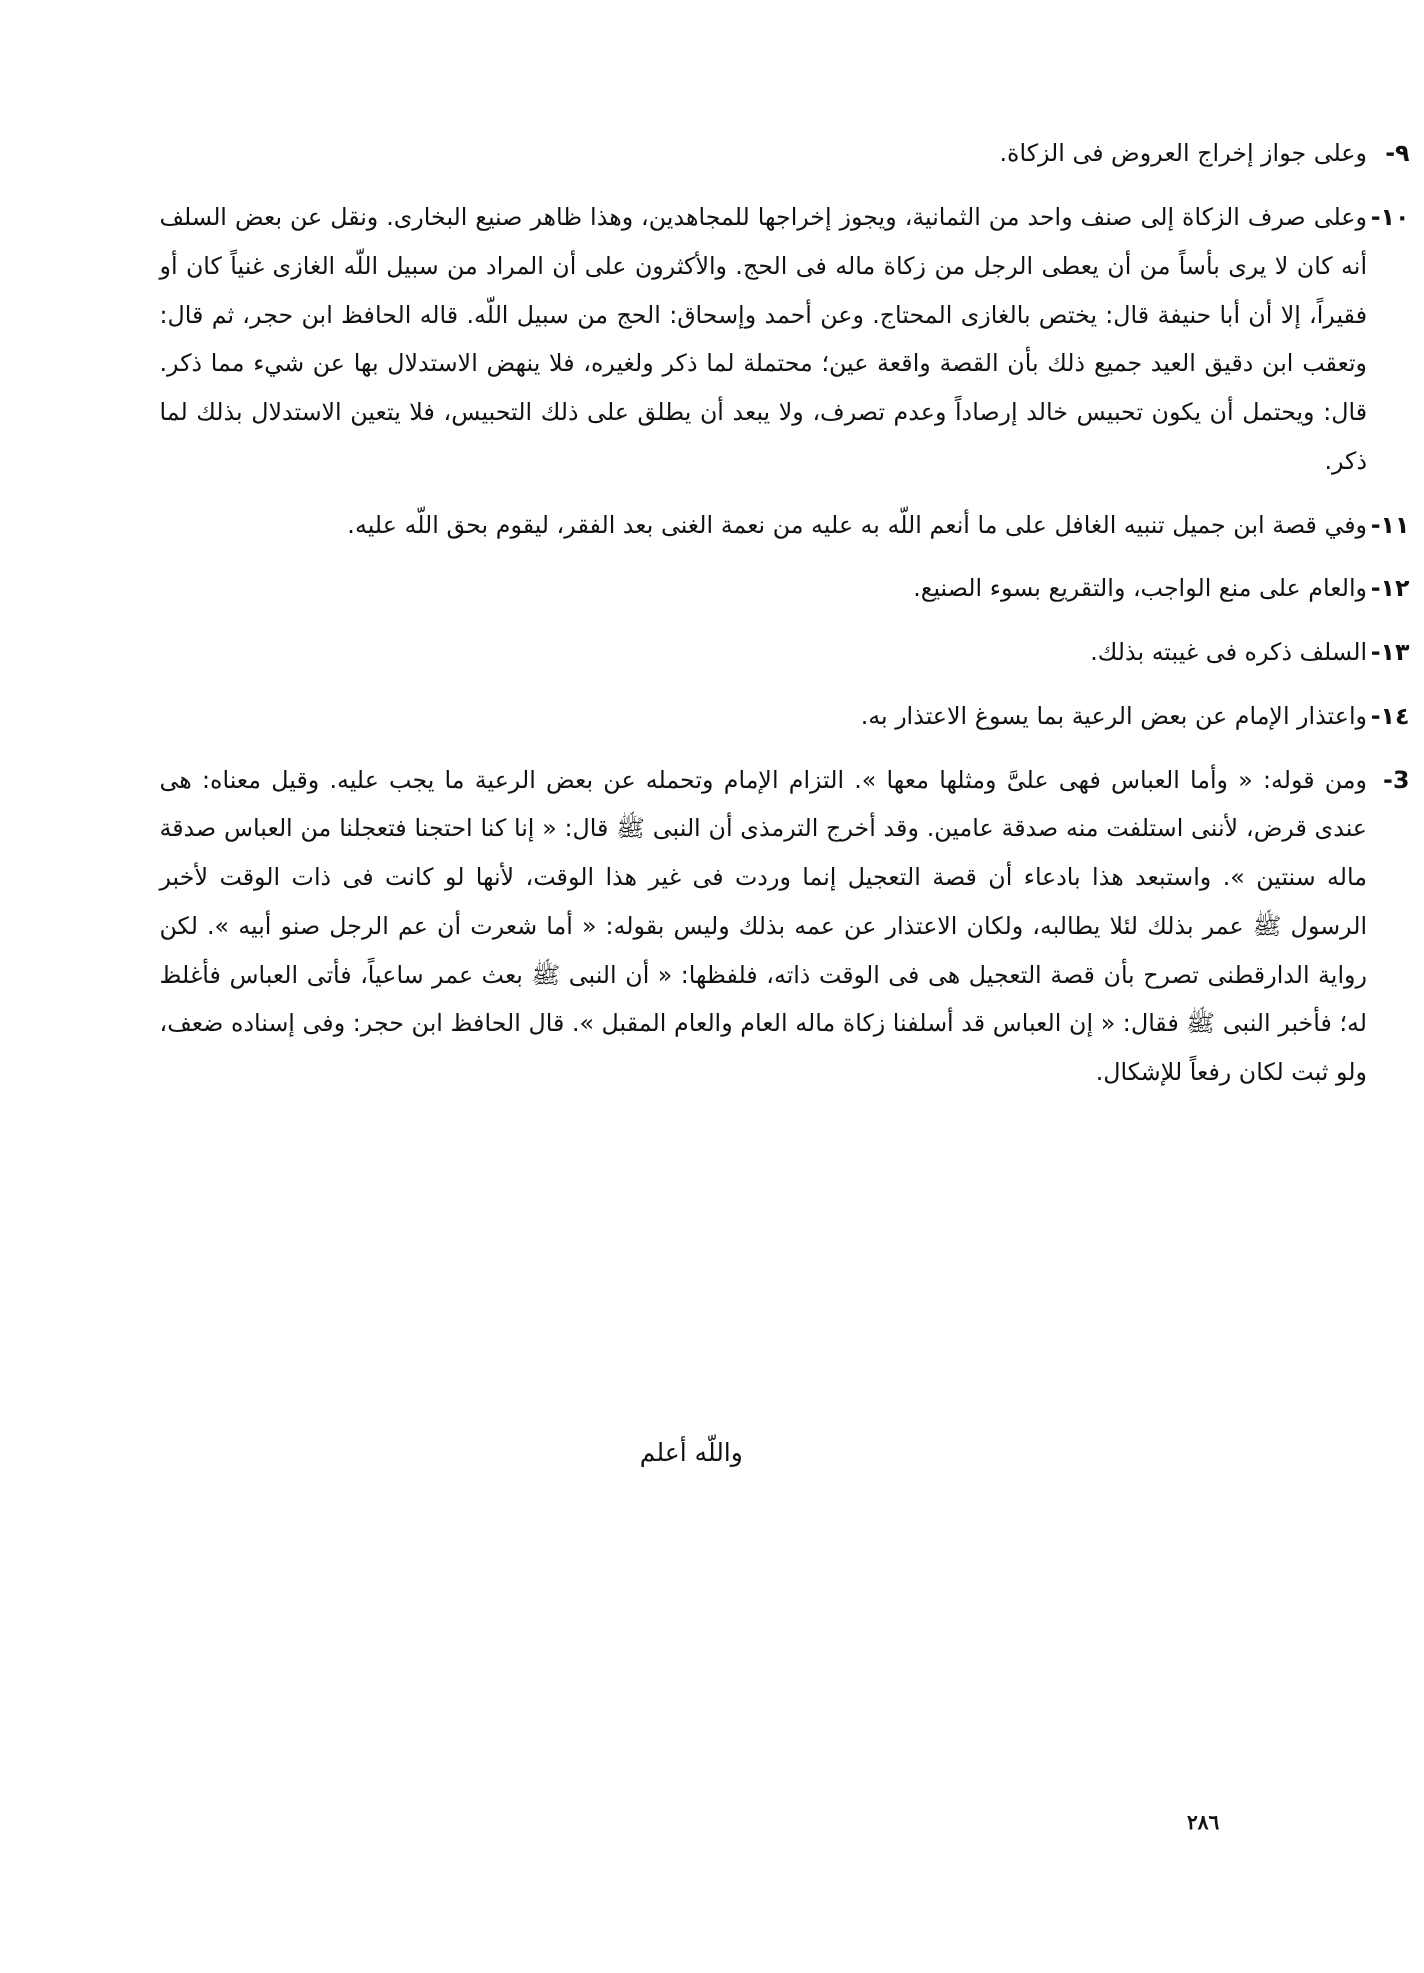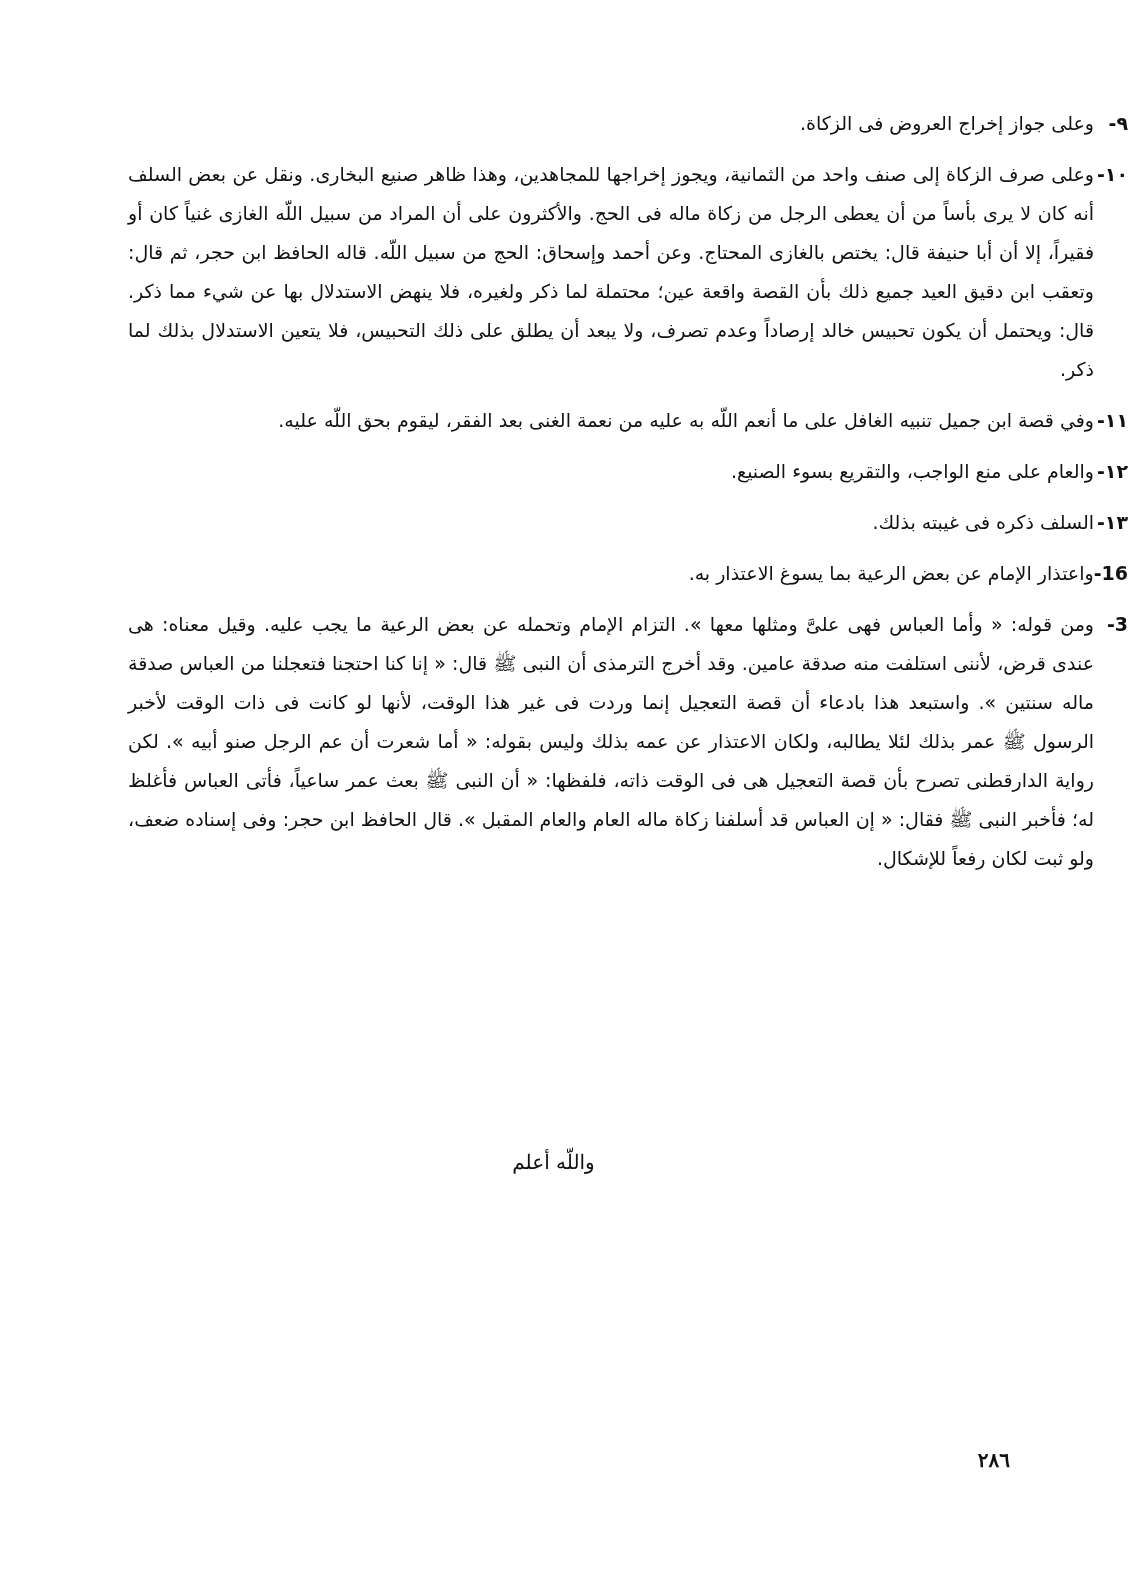--- a/index.html
+++ b/index.html
@@ -62,24 +62,24 @@
     font-size: 20px;
     padding-right: 12px;
     box-sizing: border-box;
     transform: translateX(-10px);
   }
   .page-number {
     position: absolute;
     top: 1448px;
     left: 950px;
     width: 60px;
-    text-align: right;
+    text-align: left;
     direction: rtl;
     font-family: "DejaVu Serif", serif;
-    font-size: 20px;
+    font-size: 16px;
     font-weight: bold;
   }
 </style>
 </head>
 <body>
 
 <div class="page">
 
   <div class="content">
 
@@ -102,21 +102,21 @@
       <span class="item-num">١٢-</span>
       <span class="item-text">والعام على منع الواجب، والتقريع بسوء الصنيع.</span>
     </div>
 
     <div class="item single">
       <span class="item-num">١٣-</span>
       <span class="item-text">السلف ذكره فى غيبته بذلك.</span>
     </div>
 
     <div class="item single">
-      <span class="item-num">16-</span>
+      <span class="item-num">١٤-</span>
       <span class="item-text">واعتذار الإمام عن بعض الرعية بما يسوغ الاعتذار به.</span>
     </div>
 
     <div class="item">
       <span class="item-num">3-</span>
       <span class="item-text">ومن قوله: « وأما العباس فهى علىَّ ومثلها معها ». التزام الإمام وتحمله عن بعض الرعية ما يجب عليه. وقيل معناه: هى عندى قرض، لأننى استلفت منه صدقة عامين. وقد أخرج الترمذى أن النبى ﷺ قال: « إنا كنا احتجنا فتعجلنا من العباس صدقة ماله سنتين ». واستبعد هذا بادعاء أن قصة التعجيل إنما وردت فى غير هذا الوقت، لأنها لو كانت فى ذات الوقت لأخبر الرسول ﷺ عمر بذلك لئلا يطالبه، ولكان الاعتذار عن عمه بذلك وليس بقوله: « أما شعرت أن عم الرجل صنو أبيه ». لكن رواية الدارقطنى تصرح بأن قصة التعجيل هى فى الوقت ذاته، فلفظها: « أن النبى ﷺ بعث عمر ساعياً، فأتى العباس فأغلظ له؛ فأخبر النبى ﷺ فقال: « إن العباس قد أسلفنا زكاة ماله العام والعام المقبل ». قال الحافظ ابن حجر: وفى إسناده ضعف، ولو ثبت لكان رفعاً للإشكال.</span>
     </div>
 
   </div>
 

